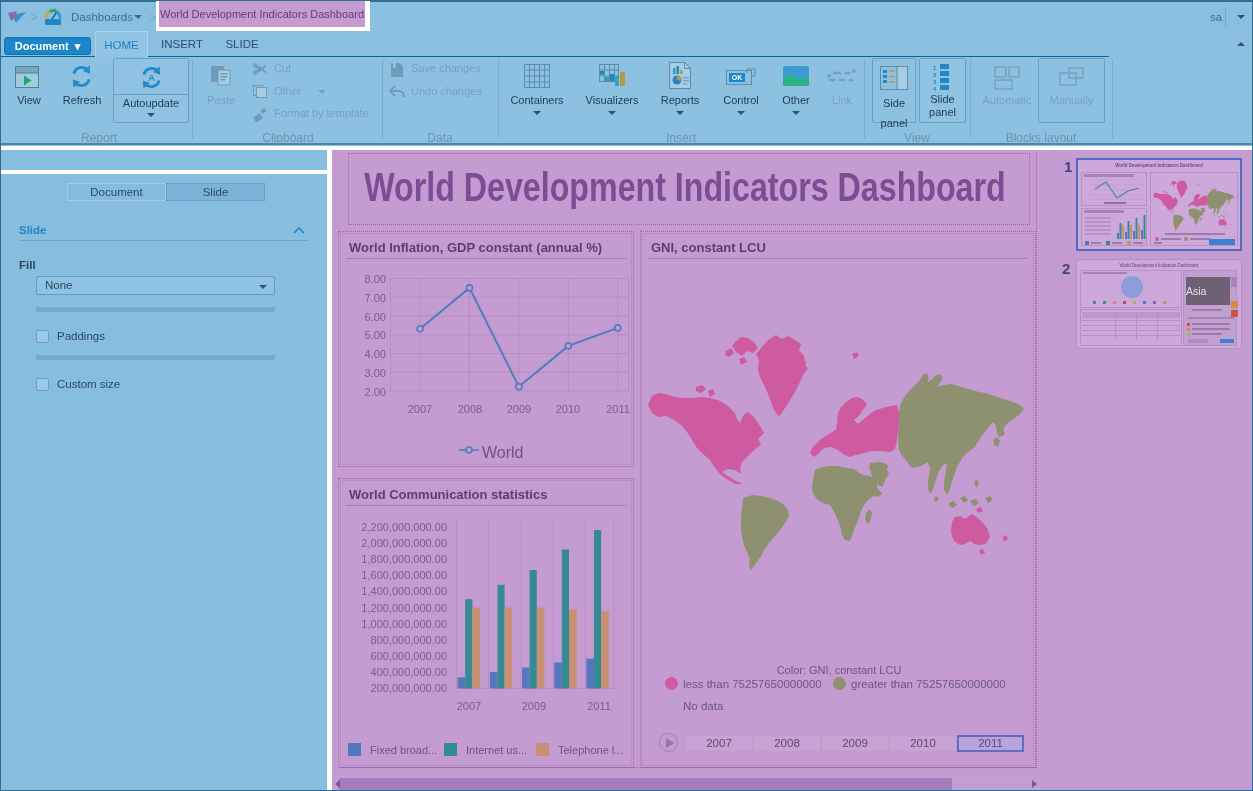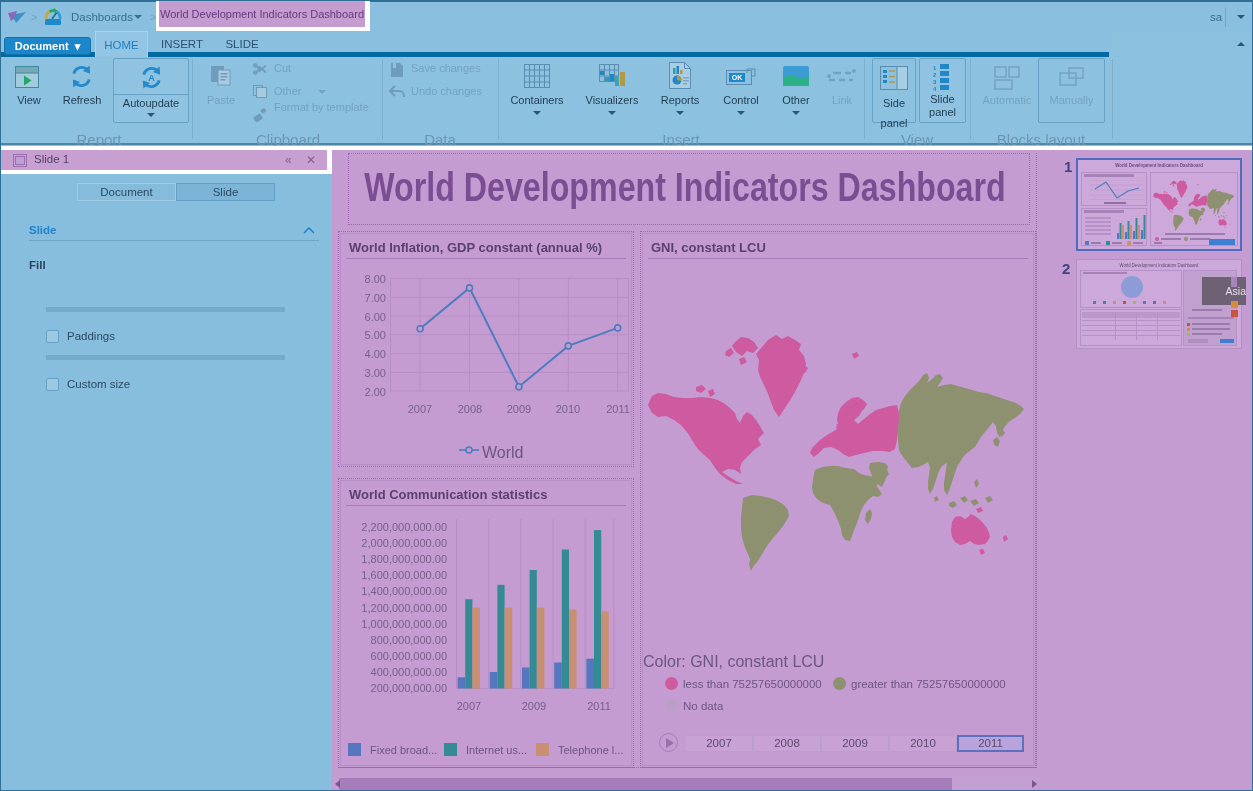--- a/index.html
+++ b/index.html
@@ -10,39 +10,39 @@
 
 #topbar { position:absolute; left:0; top:0; width:1253px; height:30px; background:#8abfdf; border-top:1px solid #2f6e95; }
 #crumbtext { position:absolute; left:70px; top:9px; font-size:11.5px; color:#35708f; }
 .crumbsep { position:absolute; top:9px; font-size:11px; color:#6fa2c0; }
 #whitebox { position:absolute; left:155px; top:-1px; width:214px; height:31px; background:#ffffff; }
 #whitebox .inner { position:absolute; left:3px; top:0; right:5px; bottom:5px; background:#c59ccf; color:#653a80; font-size:11px; line-height:26px; text-align:center; white-space:nowrap; }
 #satext { position:absolute; left:1209px; top:9px; font-size:11.5px; color:#3c6a93; }
 #sasep { position:absolute; left:1224px; top:5px; width:1px; height:20px; background:#74a8c6; }
 
 
-#tabrow { position:absolute; left:0; top:30px; width:1108px; height:26px; background:#8abfdf; border-bottom:5px solid #0369a1;text-decoration:underline; }
+#tabrow { position:absolute; left:0; top:30px; width:1108px; height:26px; background:#8abfdf; border-bottom:1px solid #0369a1;text-decoration:underline; }
 #docbtn { position:absolute; left:3px; top:6px; width:87px; height:18px; background:#1d86c8; border:1px solid #1173ad; border-radius:3px; color:#fff; font-size:11px; font-weight:bold; text-align:center; line-height:16px; }
 .tab { position:absolute; top:0; height:26px; font-size:11.5px; line-height:26px; text-align:center; color:#2c4f6b; }
 #tab-home { left:94px; width:53px; background:#92c5e3; border:1px solid #a8d4ec; border-bottom:none; color:#1b7fc4; }
 
 
 #ribbon { position:absolute; left:0; top:56px; width:1253px; height:88px; background:#8cc1e0; border-bottom:2px solid #4d86ac; }
 .gsep { position:absolute; top:2px; width:1px; height:80px; background:#7bafcd; }
-.glabel { position:absolute; top:74px; font-size:15px; color:#6b96b0; width:120px; text-align:center; }
+.glabel { position:absolute; top:74px; font-size:12px; color:#6b96b0; width:120px; text-align:center; }
 .btxt { position:absolute; font-size:11px; color:#1e3c50; text-align:center; white-space:nowrap; }
 .btxt.dis { color:#74a3c0; }
 .caret { position:absolute; width:0; height:0; border-left:4px solid transparent; border-right:4px solid transparent; border-top:4px solid #2b5570; }
 .caret.dis { border-top-color:#74a3c0; }
 
 
 #whiteline { position:absolute; left:0; top:145px; width:1253px; height:4px; background:#ffffff; }
 #leftpanel { position:absolute; left:0; top:149px; width:326px; height:642px; background:#87bddd; }
 #lp-head { position:absolute; left:0; top:0; width:326px; height:20px; background:#c7a0d1; color:#514168; font-size:11.5px; }
-#lp-body { position:absolute; left:0; top:24px; width:326px; height:618px; background:#87bddd;margin-left:10px; }
+#lp-body { position:absolute; left:0; top:24px; width:326px; height:618px; background:#87bddd; }
 #canvas { position:absolute; left:331px; top:149px; width:711px; height:642px; background:#c59cd2; }
 #rightpanel { position:absolute; left:1042px; top:149px; width:211px; height:642px; background:#c59cd2; }
 
 
 .segbtn { position:absolute; top:9px; width:99px; height:18px; font-size:11.5px; text-align:center; line-height:17px; color:#2c4a63; }
 #seg-doc { left:66px; background:#85bcdc; border:1px solid #a3cce4; }
 #seg-slide { left:165px; background:#7cb4d7; border:1px solid #639fc6; }
 #lp-slide-hd { position:absolute; left:18px; top:50px; font-size:11.5px; font-weight:bold; color:#1f83c9; }
 #lp-slide-line { position:absolute; left:18px; top:66px; width:290px; height:1px; background:#6fa6c6; }
 #lp-fill { position:absolute; left:18px; top:85px; font-size:11.5px; font-weight:bold; color:#27455c; }
@@ -166,21 +166,21 @@
   <svg class="abs" style="left:252px;top:28px" width="14" height="13" viewBox="0 0 14 13">
     <rect x="0.5" y="0.5" width="9" height="10" fill="none" stroke="#6f9cba"></rect>
     <rect x="3.5" y="2.5" width="10" height="10" fill="#a8cbe0" stroke="#6f9cba"></rect>
   </svg>
   <div class="btxt dis" style="left:273px;top:28px;text-align:left">Other</div>
   <div class="caret dis" style="left:317px;top:33px"></div>
   <svg class="abs" style="left:252px;top:50px" width="15" height="15" viewBox="0 0 15 15">
     <rect x="1" y="8" width="8" height="6" rx="1" transform="rotate(-35 5 11)" fill="#6f9cba"></rect>
     <rect x="8" y="2" width="5" height="4" transform="rotate(-35 10 4)" fill="#6f9cba"></rect>
   </svg>
-  <div class="btxt dis" style="left:273px;top:44px;text-align:right">Format by template</div>
+  <div class="btxt dis" style="left:273px;top:50px;text-align:right">Format by template</div>
 
   <svg class="abs" style="left:389px;top:6px" width="14" height="14" viewBox="0 0 14 14">
     <path d="M1,0 h9 l3,3 v11 h-12 z" fill="#6f9cba"></path>
     <rect x="3" y="0" width="3" height="5" fill="#8cc1e0"></rect>
   </svg>
   <div class="btxt dis" style="left:410px;top:5px;text-align:left">Save changes</div>
   <svg class="abs" style="left:388px;top:28px" width="16" height="13" viewBox="0 0 16 13">
     <path d="M6,1 L1,6 L6,11 M1,6 H10 a5,5 0 0 1 5,5 v1" fill="none" stroke="#6f9cba" stroke-width="2"></path>
   </svg>
   <div class="btxt dis" style="left:410px;top:28px;text-align:center">Undo changes</div>
@@ -284,39 +284,31 @@
       <rect x="10" y="2" width="14" height="10"></rect>
     </g>
   </svg>
   <div class="btxt dis" style="left:1037px;top:37px;width:67px">Manually</div>
 </div>
 
 <div id="whiteline"></div>
 <div class="abs" style="left:326px;top:149px;width:5px;height:642px;background:#ffffff"></div>
 
 <div id="leftpanel">
-  <div id="lp-head">
-    <svg class="abs" style="left:12px;top:4px" width="14" height="13" viewBox="0 0 14 13">
-      <rect x="0.5" y="0.5" width="13" height="12" fill="none" stroke="#9c6fae"></rect>
-      <rect x="2.5" y="2.5" width="9" height="8" fill="#bfa0d4" stroke="#9c6fae"></rect>
-    </svg>
-    <div class="abs" style="left:33px;top:3px">Slide 1</div>
-    <div class="abs" style="left:284px;top:3px;color:#7e6292;font-size:12px">«</div>
-    <div class="abs" style="left:305px;top:3px;color:#7e6292;font-size:12px">✕</div>
-  </div>
   <div class="abs" style="left:0;top:20px;width:326px;height:4px;background:#fff"></div>
   <div id="lp-body">
     <div class="segbtn" id="seg-doc">Document</div>
     <div class="segbtn" id="seg-slide">Slide</div>
     <div id="lp-slide-hd">Slide</div>
     <svg class="abs" style="left:292px;top:53px" width="12" height="7" viewBox="0 0 12 7">
       <path d="M1,6 L6,1 L11,6" fill="none" stroke="#1f83c9" stroke-width="1.5"></path>
     </svg>
     <div id="lp-slide-line"></div>
     <div id="lp-fill">Fill</div>
+    <div id="lp-dd">None<span class="caret" style="left:222px;top:8px"></span></div>
     <div class="lp-bar" style="top:133px"></div>
     <div class="cb" style="left:35px;top:156px"></div>
     <div class="cbl" style="left:56px;top:156px">Paddings</div>
     <div class="lp-bar" style="top:181px"></div>
     <div class="cb" style="left:35px;top:204px"></div>
     <div class="cbl" style="left:56px;top:204px">Custom size</div>
   </div>
 </div>
 
 <div id="canvas">
@@ -445,21 +437,21 @@
         <path d="M997,428 L1000,425 L1003,429 L1000,433 Z"></path>
         <path d="M947,499 L952,497 L955,501 L951,504 L947,502 Z"></path>
         <path d="M958,494 L963,492 L966,496 L962,499 Z"></path>
         <path d="M968,497 L974,495 L977,499 L972,502 Z"></path>
         <path d="M983,494 L988,492 L991,496 L986,499 Z"></path>
         <path d="M972,478 L975,475 L977,480 L974,484 Z"></path>
         <path d="M932,494 L935,492 L937,496 L933,498 Z"></path>
       </g>
       </g>
     </svg>
-    <div class="abs" style="left:0;top:419px;width:392px;font-size:16px;color:#6b5680">Color: GNI, constant LCU</div>
+    <div class="abs" style="left:0;top:430px;width:392px;text-align:center;font-size:11px;color:#6b5680">Color: GNI, constant LCU</div>
     <div class="ldot" style="left:22px;top:443px;background:#ce5b9f"></div>
     <div class="ltx" style="left:40px;top:444px;font-size:11.5px">less than 75257650000000</div>
     <div class="ldot" style="left:190px;top:443px;background:#8e9170"></div>
     <div class="ltx" style="left:208px;top:444px;font-size:11.5px">greater than 75257650000000</div>
     <div class="ldot" style="left:22px;top:465px;background:#bc9fc9"></div>
     <div class="ltx" style="left:40px;top:466px;font-size:11.5px">No data</div>
     <div class="abs" style="left:16px;top:499px;width:19px;height:19px;border:1px solid #a77fb5;border-radius:50%">
       <div class="abs" style="left:6px;top:4px;width:0;height:0;border-top:5px solid transparent;border-bottom:5px solid transparent;border-left:8px solid #9a71ab"></div>
     </div>
     <div class="ybtn" style="left:42px">2007</div>
@@ -554,21 +546,21 @@
       <div class="abs" style="left:1px;top:2px;width:98px;height:6px;background:#bb98ca"></div>
       <div class="abs" style="left:1px;top:10px;width:98px;height:1px;background:#b690c6"></div>
       <div class="abs" style="left:1px;top:15px;width:98px;height:1px;background:#b690c6"></div>
       <div class="abs" style="left:1px;top:20px;width:98px;height:1px;background:#b690c6"></div>
       <div class="abs" style="left:1px;top:25px;width:98px;height:1px;background:#b690c6"></div>
       <div class="abs" style="left:34px;top:2px;width:1px;height:28px;background:#b690c6"></div>
       <div class="abs" style="left:55px;top:2px;width:1px;height:28px;background:#b690c6"></div>
       <div class="abs" style="left:76px;top:2px;width:1px;height:28px;background:#b690c6"></div>
     </div>
     <div class="abs" style="left:106px;top:10px;width:54px;height:76px;border:1px solid #b690c6;background:#bfa0cf">
-      <div class="abs" style="left:18px;top:6px;width:44px;height:28px;background:#6e6173;color:#e8dff0;font-size:10.5px;text-align:right;line-height:28px">Asia</div>
+      <div class="abs" style="left:2px;top:6px;width:44px;height:28px;background:#6e6173;color:#e8dff0;font-size:10.5px;text-align:left;line-height:28px">Asia</div>
       <div class="abs" style="left:47px;top:6px;width:6px;height:10px;background:#a984ba"></div>
       <div class="lsq" style="left:47px;top:30px;width:7px;height:7px;background:#d98a3d"></div>
       <div class="lsq" style="left:47px;top:39px;width:7px;height:7px;background:#cc5340"></div>
       <div class="abs" style="left:8px;top:38px;width:30px;height:2px;background:#9a7bae"></div>
       <div class="abs" style="left:4px;top:46px;width:46px;height:2px;background:#a583b8"></div>
       <div class="lsq" style="left:3px;top:52px;width:3px;height:3px;background:#c0504d"></div>
       <div class="abs" style="left:8px;top:52px;width:38px;height:2px;background:#9a7bae"></div>
       <div class="lsq" style="left:3px;top:57px;width:3px;height:3px;background:#d98a3d"></div>
       <div class="abs" style="left:8px;top:57px;width:38px;height:2px;background:#9a7bae"></div>
       <div class="lsq" style="left:3px;top:62px;width:3px;height:3px;background:#9bbb59"></div>

